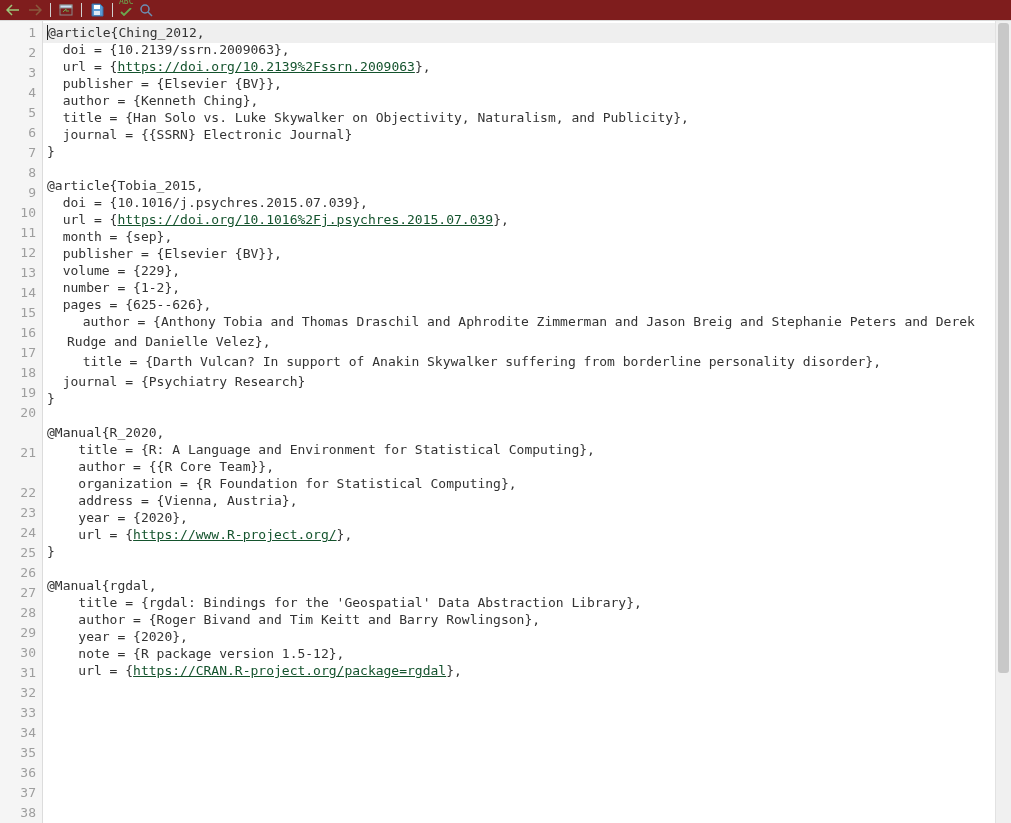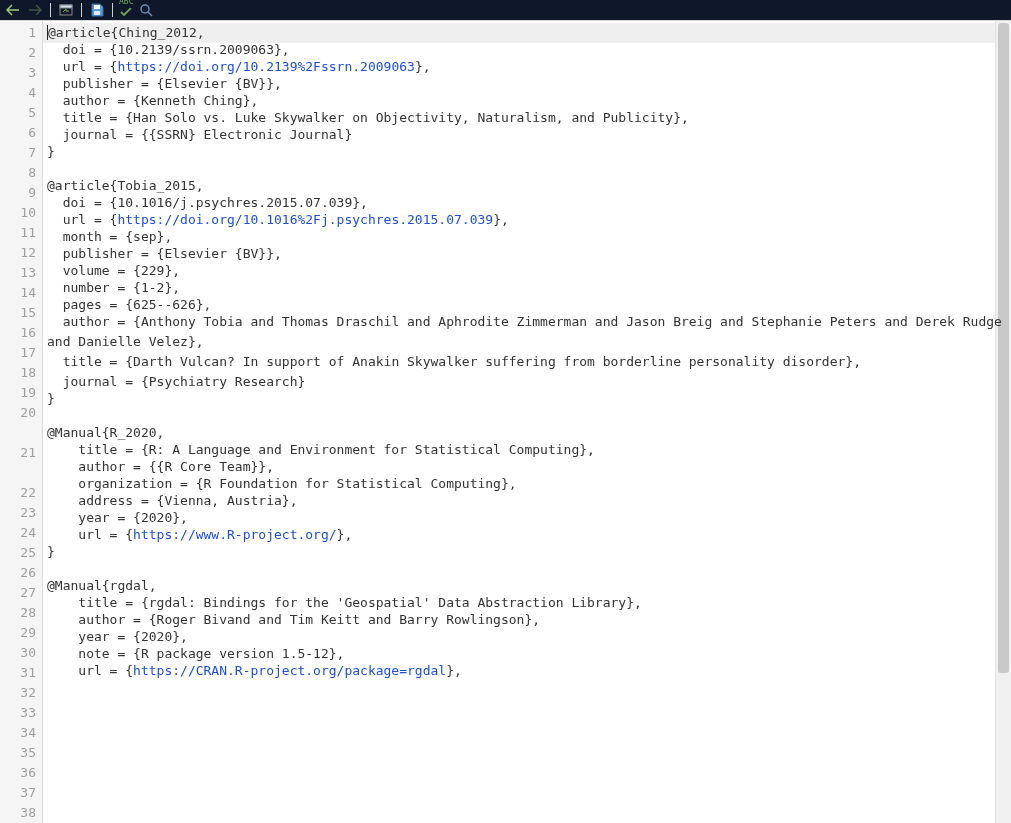--- a/index.html
+++ b/index.html
@@ -1,29 +1,29 @@
 <!DOCTYPE html>
 <html><head>
 <meta charset="utf-8">
 <style>
   * { margin: 0; padding: 0; box-sizing: border-box; }
   html, body { width: 1011px; height: 823px; overflow: hidden; background: #fff; font-family: Consolas, "Lucida Console", Menlo, monospace; font-size: 13px; line-height: 20px; color: #333; }
-  .toolbar { height: 21px; border-bottom: 1px solid #d9d9d9; display: flex; align-items: center; padding: 0 4px; gap: 4px; background: #0f172a; }
+  .toolbar { height: 21px; border-bottom: 1px solid #d9d9d9; display: flex; align-items: center; padding: 0 4px; gap: 4px; background: #7f1d1d; }
   .sep { width: 1px; height: 14px; background: #d0d0d0; margin: 0 2px; }
   .tbtn { width: 18px; height: 18px; display: flex; align-items: center; justify-content: center; cursor: pointer; }
   .tbtn svg { display: block; }
   .editor { position: relative; display: flex; width: 1011px; height: 802px; }
   .gutter { width: 43px; background: #f5f5f5; border-right: 1px solid #dcdcdc; text-align: right; color: #9e9e9e; user-select: none; padding-top: 2px; }
   .gutter div { height: 20px; padding-right: 6px; font-size: 13px; }
   .codearea { flex: 1; position: relative; padding-top: 2px; overflow: hidden; }
   .current-line-bg { position: absolute; left: 0; right: 0; top: 2px; height: 20px; background: #efefef; z-index: 0; }
   .code { position: relative; z-index: 1; padding-left: 4px; }
   .row { height: 17px; white-space: pre; font-family: Consolas, "Lucida Console", Menlo, monospace; }
-  .row.wrap { white-space: pre-wrap; word-break: break-word; height: auto; min-height: 20px; }
-  .lnk { color: #1d4ed8; }
+  .row.wrap { white-space: pre-wrap; word-break: break-word; height: auto; min-height: 20px; margin-left: 20px; }
+  .lnk { text-decoration: underline; color: #14532d; }
   .abc-label { font-size: 8px; color: #6aa84f; position: relative; top: -6px; }
   .scrollbar-v { position: absolute; right: 0; top: 0; bottom: 0; width: 16px; background: #f0f0f0; border-left: 1px solid #e2e2e2; }
   .scrollbar-v .thumb { position: absolute; left: 2px; right: 2px; top: 2px; height: 650px; background: #c8c8c8; border-radius: 3px; }
   .cursor { display: inline-block; width: 0; height: 15px; border-left: 1px solid #222; vertical-align: middle; position: relative; top: -1px; }
 </style>
 </head>
 <body>
 
 <div class="toolbar">
   <div class="tbtn">

